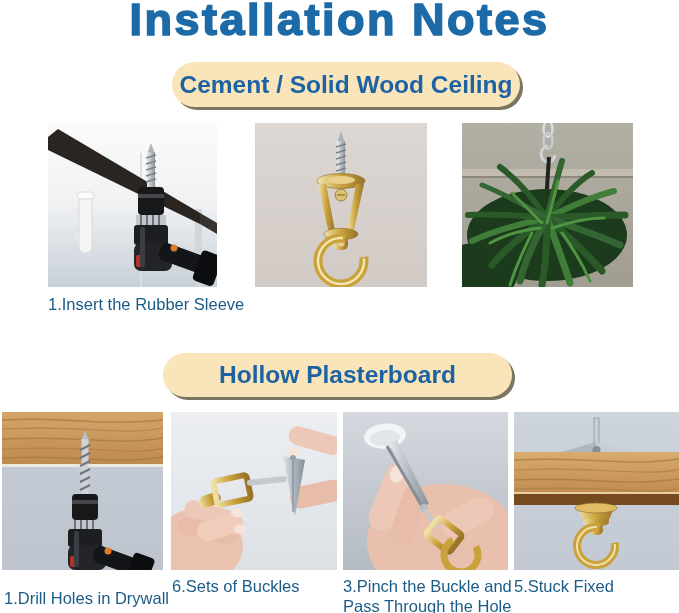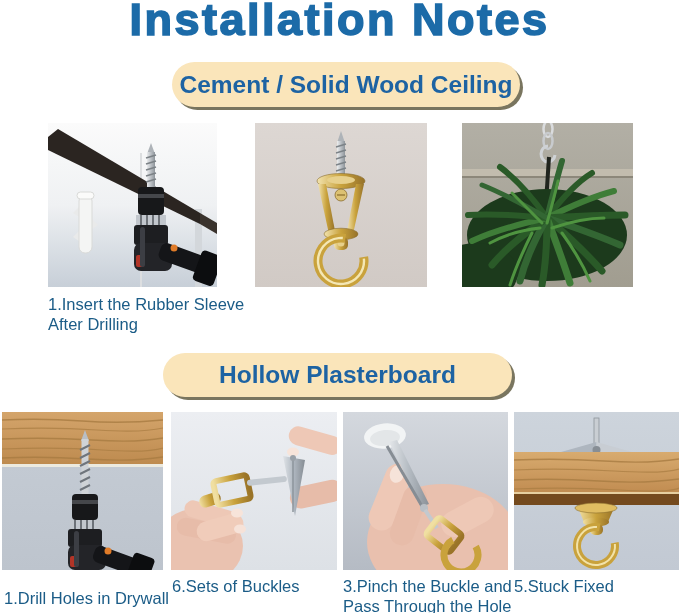--- a/index.html
+++ b/index.html
@@ -197,21 +197,20 @@
         <path d="M85,100 Q92,75 96,58" stroke="#4f9440" stroke-width="3"></path>
         <path d="M80,100 Q62,82 50,70" stroke="#4f9440" stroke-width="3"></path>
         <path d="M90,105 Q120,95 142,95" stroke="#4f9440" stroke-width="3"></path>
         <path d="M78,105 Q50,108 28,120" stroke="#4f9440" stroke-width="3"></path>
       </g>
     </svg>
   </div>
 
   <div class="cap cap-r1-1">
     <div>1.Insert the Rubber Sleeve</div>
-    <div>After Drilling</div>
   </div>
   <div class="cap cap-r1-3">
   </div>
 
   <div class="pill pill-2">
     <span>Hollow Plasterboard</span>
   </div>
 
   <div class="photo ph-r2-1">
     <svg viewBox="0 0 161 158" preserveAspectRatio="none">

